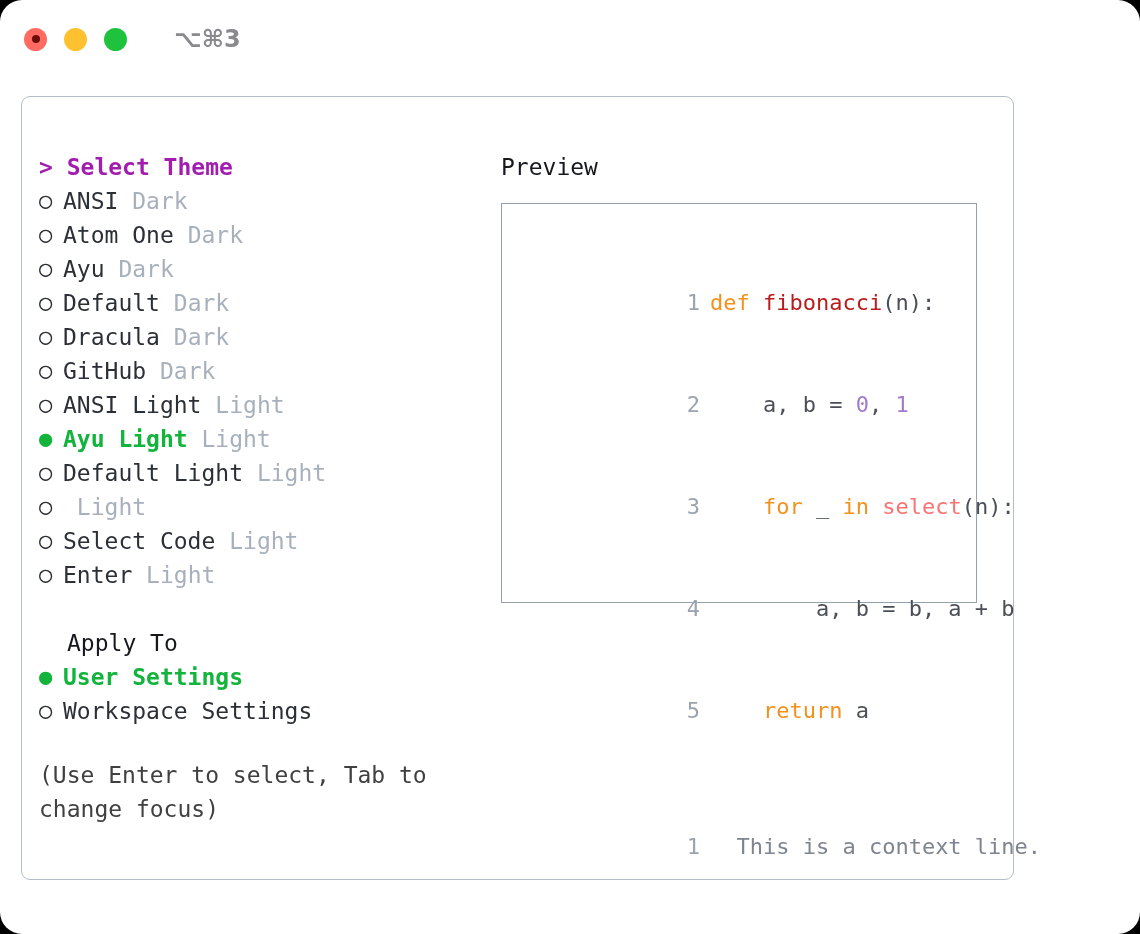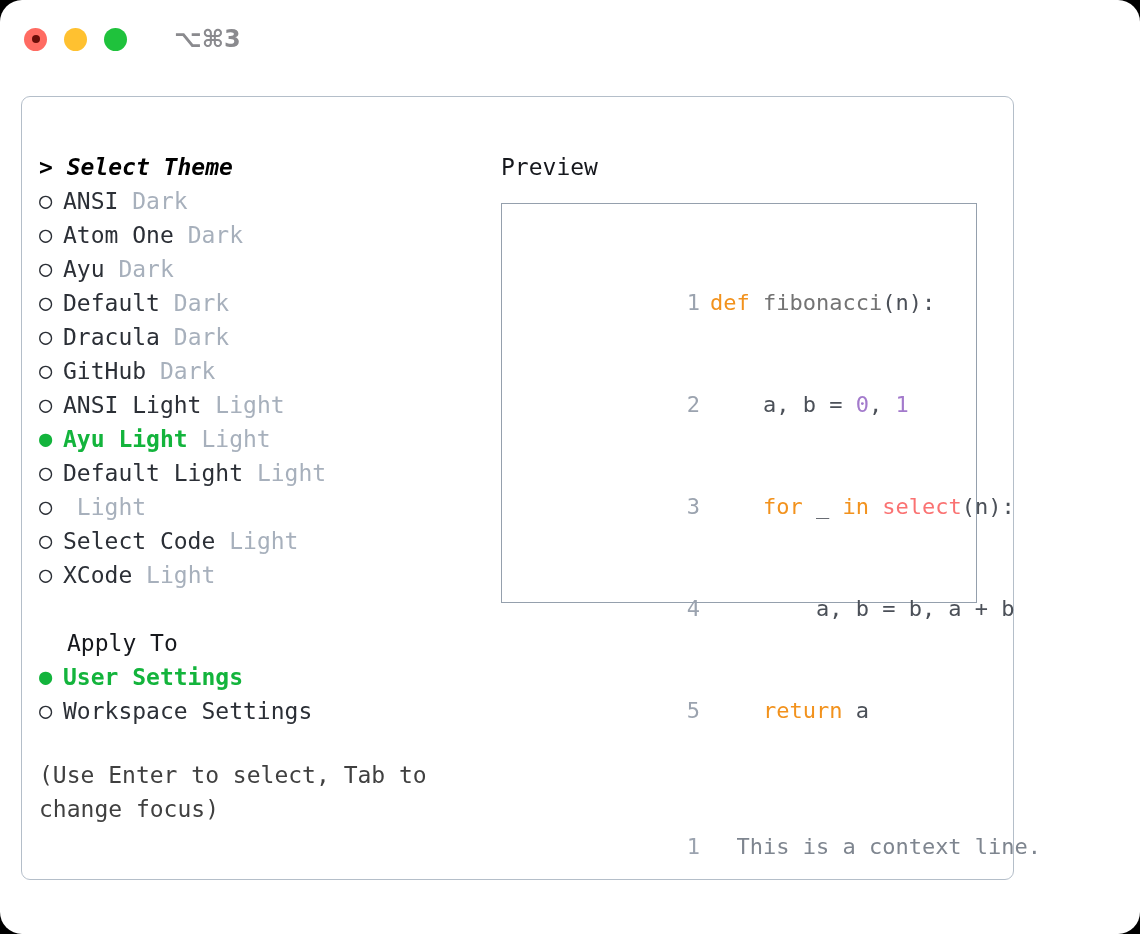--- a/index.html
+++ b/index.html
@@ -98,22 +98,21 @@
   .row {
     height: 34px;
     display: flex;
     align-items: center;
     font-size: 23px;
     line-height: 34px;
     white-space: pre;
   }
   .list-header {
     font-weight: bold;
-    color: #000000;
-    font-style: italic;
+    color: #a21caf;
   }
   .bullet {
     display: inline-block;
     width: 24px;
     flex: 0 0 24px;
     font-size: 22px;
     color: #2B2F36;
   }
   .bullet.sel {
     color: #13B43C;
@@ -168,21 +167,21 @@
     white-space: pre;
   }
   .ln {
     display: inline-block;
     width: 22px;
     text-align: right;
     color: #9BA3AF;
     margin-right: 10px;
   }
   .tok-kw    { color: #F2921D; }
-  .tok-fn    { color: #737373; text-align: center; }
+  .tok-fn    { color: #b91c1c; text-align: center; }
   .tok-plain { color: #4B5058; }
   .tok-num   { color: #A37ACC; }
   .tok-builtin { color: #FA7272; }
 
   .diff-gap { height: 34px; }
   .diff-context { color: #7E858F; }
 </style>
 </head>
 <body>
 
@@ -277,21 +276,21 @@
 
         <div class="row">
           <span class="bullet">○</span>
           <span class="item-name">Select Code</span>
           <span>&nbsp;</span>
           <span class="item-tag">Light</span>
         </div>
 
         <div class="row">
           <span class="bullet">○</span>
-          <span class="item-name">XCode</span>
+          <span class="item-name">Enter</span>
           <span>&nbsp;</span>
           <span class="item-tag">Light</span>
         </div>
 
         <div class="spacer-md"></div>
 
         <div class="row group-label">Apply To</div>
 
         <div class="row">
           <span class="bullet sel">●</span>

